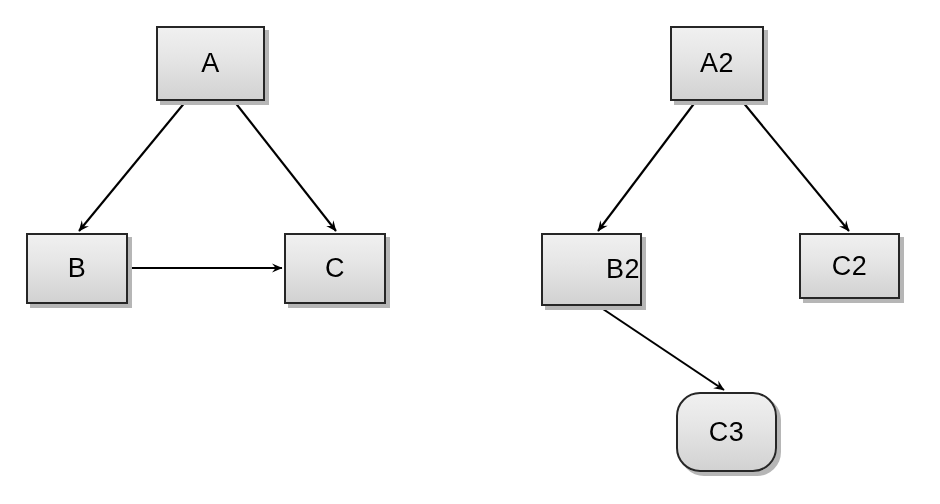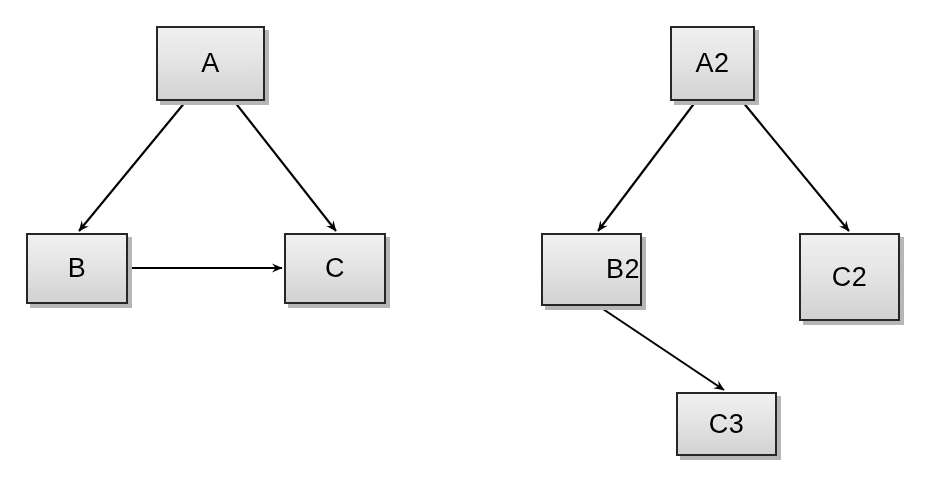--- a/index.html
+++ b/index.html
@@ -69,27 +69,27 @@
   <div id="nodes-group">
       <div class="node" style="left: 156px; top: 26px; width: 109px; height: 75px;">
         <span class="node-label">A</span>
       </div>
       <div class="node" style="left: 26px; top: 233px; width: 102px; height: 71px;">
         <span class="node-label">B</span>
       </div>
       <div class="node" style="left: 284px; top: 233px; width: 102px; height: 71px;">
         <span class="node-label">C</span>
       </div>
-      <div class="node" style="left: 670px; top: 26px; width: 85px; height: 75px;">
+      <div class="node" style="left: 670px; top: 26px; width: 94px; height: 75px;">
         <span class="node-label">A2</span>
       </div>
       <div class="node" style="left: 541px; top: 233px; width: 101px; height: 73px; justify-content: flex-end;">
         <span class="node-label">B2</span>
       </div>
-      <div class="node" style="left: 799px; top: 233px; width: 101px; height: 88px;">
+      <div class="node" style="left: 799px; top: 233px; width: 101px; height: 66px;">
         <span class="node-label">C2</span>
       </div>
-      <div class="node" style="left: 676px; top: 392px; width: 101px; height: 64px;">
+      <div class="node" style="left: 676px; top: 392px; width: 101px; height: 80px; border-radius: 24px;">
         <span class="node-label">C3</span>
       </div>
     </div>
 
 </div>
 
 </body></html>

